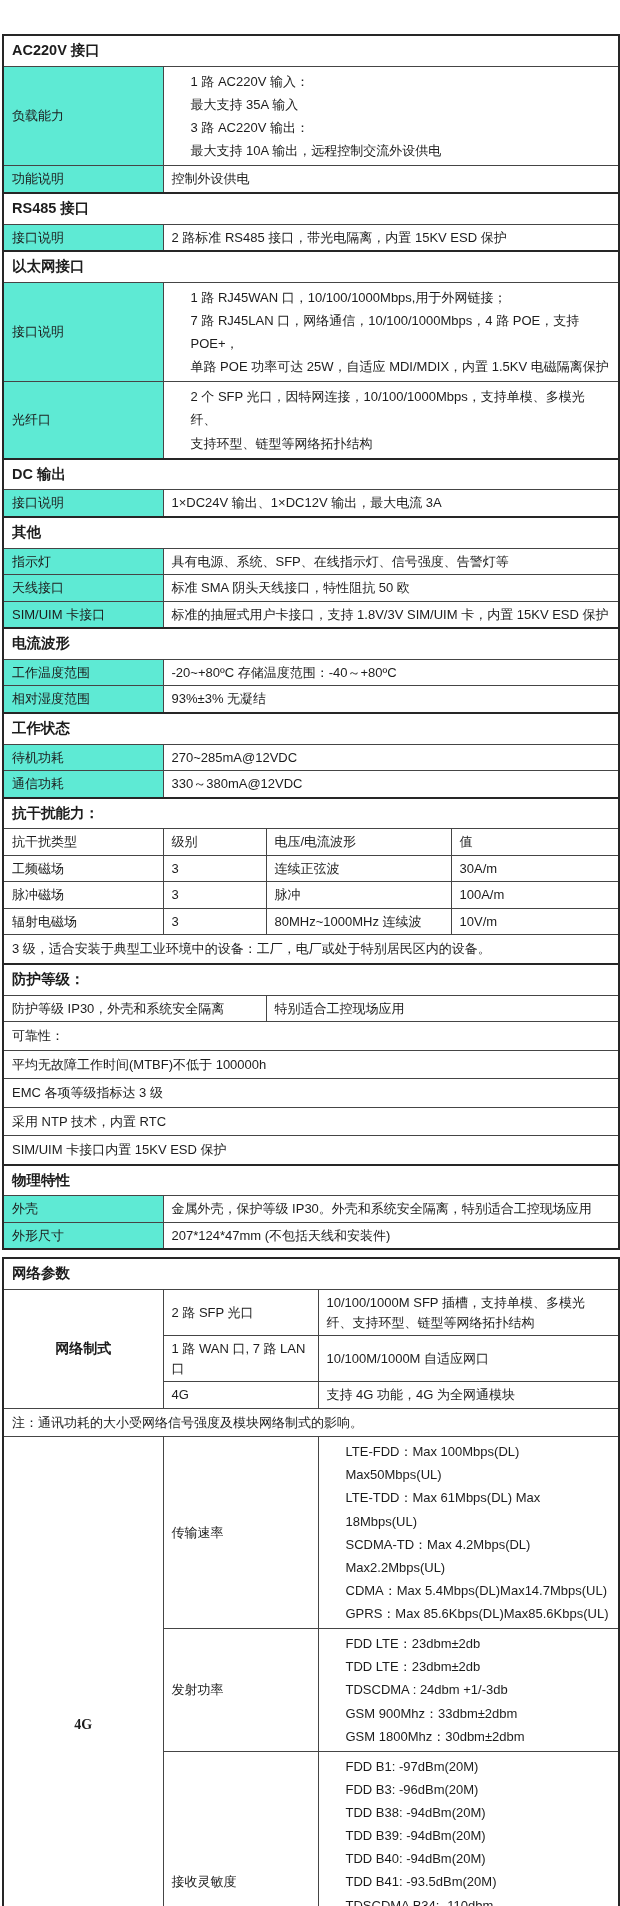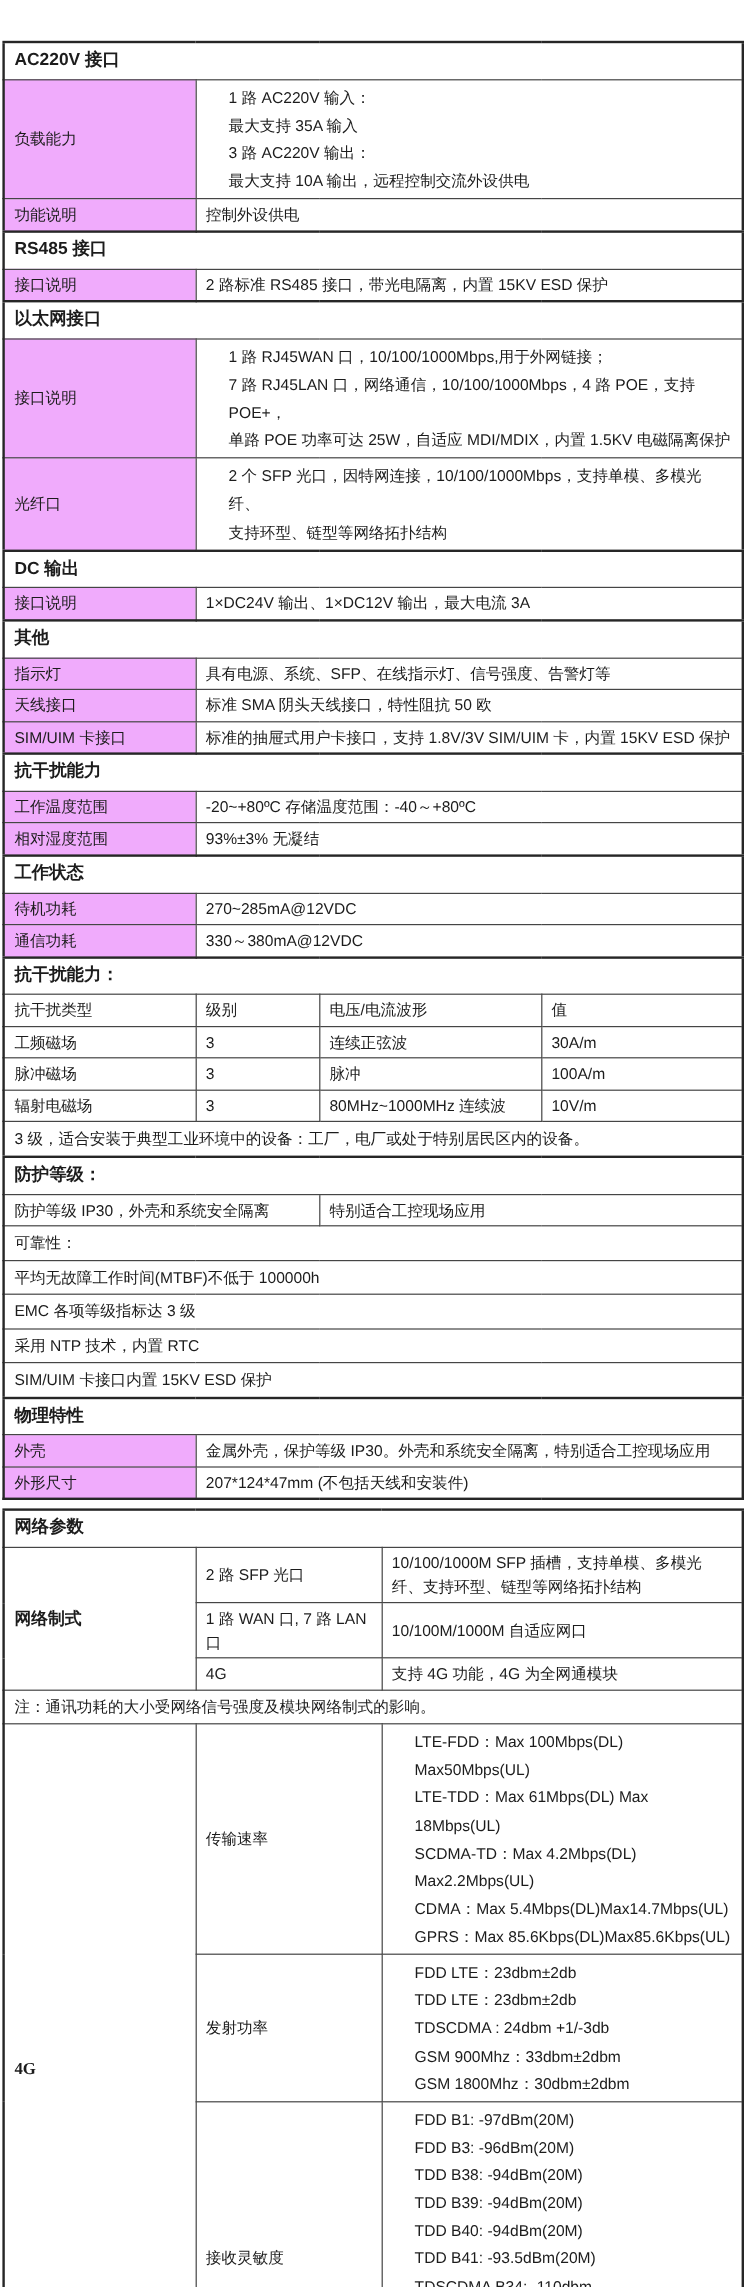--- a/index.html
+++ b/index.html
@@ -25,25 +25,25 @@
     line-height:1.5;
     vertical-align:middle;
     word-break:break-word;
   }
   td.hd{
     font-weight:bold;
     font-size:14.5px;
     border-top:2px solid #262626;
     padding:4px 8px;
   }
-  td.lbl{background:#f0abfc;}
+  td.lbl{background:#5eead4;}
   td.v{white-space:pre-line;}
   td.ml{line-height:1.78;padding-left:27px;}
   td.grp{
-    text-align:left;
+    text-align:center;
     font-weight:bold;
     font-size:14px;
   }
   td.serif{font-family:"Liberation Serif","DejaVu Serif",serif;}
   td.note{padding:4px 8px;}
 </style>
 </head>
 <body>
 
 <div class="sheet">
@@ -112,21 +112,21 @@
       <tr>
         <td class="lbl">天线接口</td>
         <td colspan="3" class="v">标准 SMA 阴头天线接口，特性阻抗 50 欧</td>
       </tr>
       <tr>
         <td class="lbl">SIM/UIM 卡接口</td>
         <td colspan="3" class="v">标准的抽屉式用户卡接口，支持 1.8V/3V SIM/UIM 卡，内置 15KV ESD 保护</td>
       </tr>
 
       <tr>
-          <td colspan="4" class="hd">抗干扰能力</td>
+          <td colspan="4" class="hd">电流波形</td>
         </tr>
       <tr>
         <td class="lbl">工作温度范围</td>
         <td colspan="3" class="v">-20~+80ºC 存储温度范围：-40～+80ºC</td>
       </tr>
       <tr>
         <td class="lbl">相对湿度范围</td>
         <td colspan="3" class="v">93%±3% 无凝结</td>
       </tr>
 

